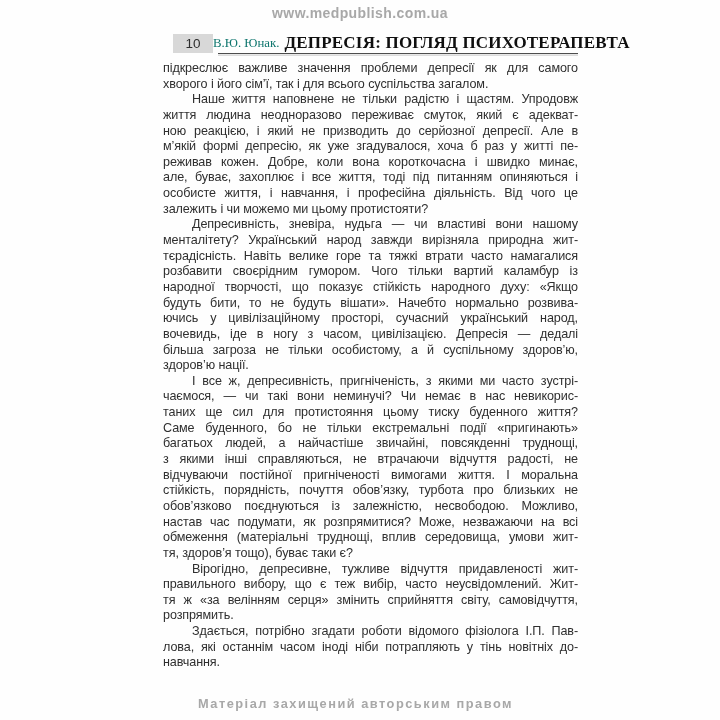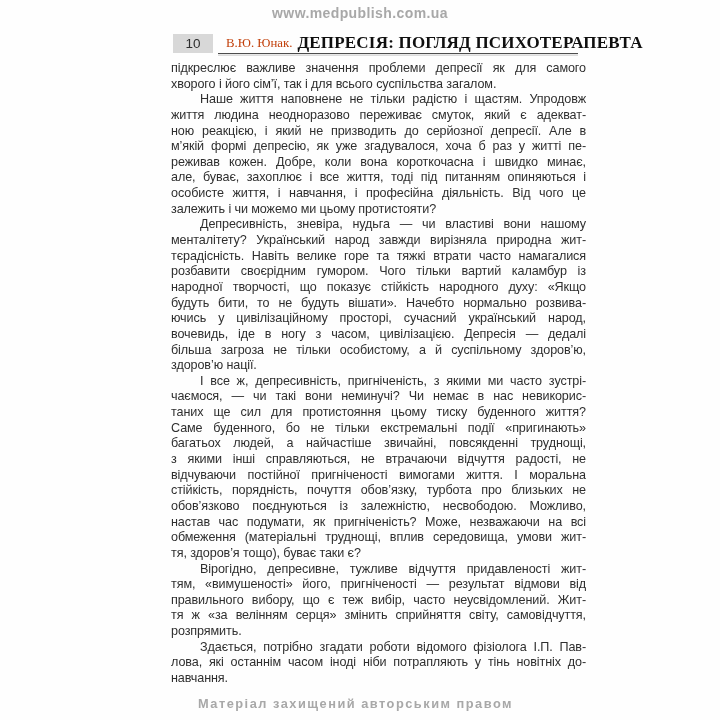--- a/index.html
+++ b/index.html
@@ -33,24 +33,23 @@
   }
   .pagenum-box {
     background: var(--page-number-bg, #d8d8d8);
     width: 40px; height: 19px;
     display: flex; align-items: center; justify-content: center;
     font-family: "Liberation Sans", sans-serif;
     font-size: 13.5px;
     color: #2d2d2d;
   }
   .author {
-    margin-left: 13px;
     font-family: "Liberation Serif", serif;
     font-size: 12.8px;
-    color: #c2410c;
+    color: #0f766e;
   }
   .book-title {
     margin-left: 5px;
     font-family: "Liberation Serif", serif;
     font-size: 17px;
     font-weight: bold;
     letter-spacing: 0.2px;
     color: #0f0f0f;
   }
   .header-rule {
@@ -62,21 +61,20 @@
   }
   .body-text {
     position: absolute;
     top: 61px; left: 163px;
     width: 415px;
     font-family: "Liberation Sans", sans-serif;
     font-size: 12.6px;
     line-height: 15.65px;
     letter-spacing: -0.1px;
     color: var(--text, #2f2f2f);
-    margin-left: 8px;
   }
   .line {
     text-align: justify;
     text-align-last: justify;
     height: 15.65px;
     overflow: visible;
   }
   .line.last { text-align-last: left; }
   .line.first-indent { padding-left: 29px; }
   .bottom-watermark {
@@ -136,27 +134,26 @@
       <div>
         <div class="line first-indent">І все ж, депресивність, пригніченість, з якими ми часто зустрі-</div>
         <div class="line">чаємося, — чи такі вони неминучі? Чи немає в нас невикорис-</div>
         <div class="line">таних ще сил для протистояння цьому тиску буденного життя?</div>
         <div class="line">Саме буденного, бо не тільки екстремальні події «пригинають»</div>
         <div class="line">багатьох людей, а найчастіше звичайні, повсякденні труднощі,</div>
         <div class="line">з якими інші справляються, не втрачаючи відчуття радості, не</div>
         <div class="line">відчуваючи постійної пригніченості вимогами життя. І моральна</div>
         <div class="line">стійкість, порядність, почуття обов’язку, турбота про близьких не</div>
         <div class="line">обов’язково поєднуються із залежністю, несвободою. Можливо,</div>
-        <div class="line">настав час подумати, як пригніченість? Може, незважаючи на всі</div>
+        <div class="line">настав час подумати, як розпрямитися? Може, незважаючи на всі</div>
         <div class="line">обмеження (матеріальні труднощі, вплив середовища, умови жит-</div>
         <div class="line last">тя, здоров’я тощо), буває таки є?</div>
       </div>
       <div>
         <div class="line first-indent">Вірогідно, депресивне, тужливе відчуття придавленості жит-</div>
-        <div class="line">тям, «вимушеності» його, пригніченості — результат відмови від</div>
         <div class="line">правильного вибору, що є теж вибір, часто неусвідомлений. Жит-</div>
         <div class="line">тя ж «за велінням серця» змінить сприйняття світу, самовідчуття,</div>
         <div class="line last">розпрямить.</div>
       </div>
       <div>
         <div class="line first-indent">Здається, потрібно згадати роботи відомого фізіолога І.П. Пав-</div>
         <div class="line">лова, які останнім часом іноді ніби потрапляють у тінь новітніх до-</div>
         <div class="line last">навчання.</div>
       </div>
     </div>

